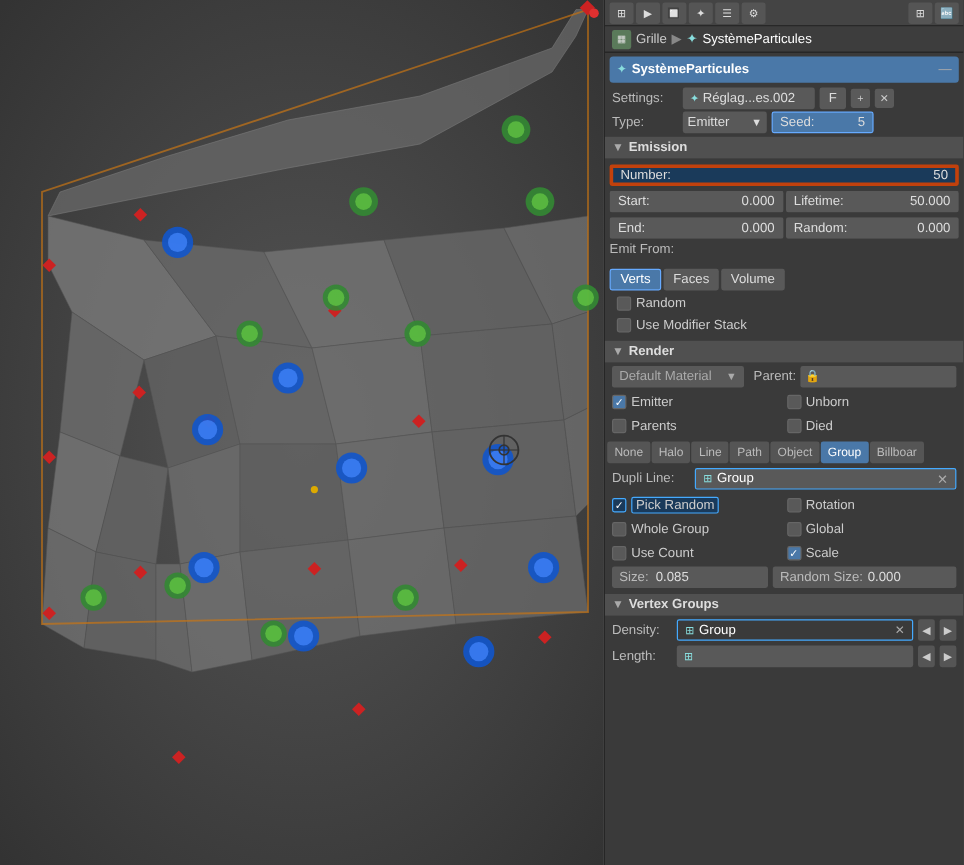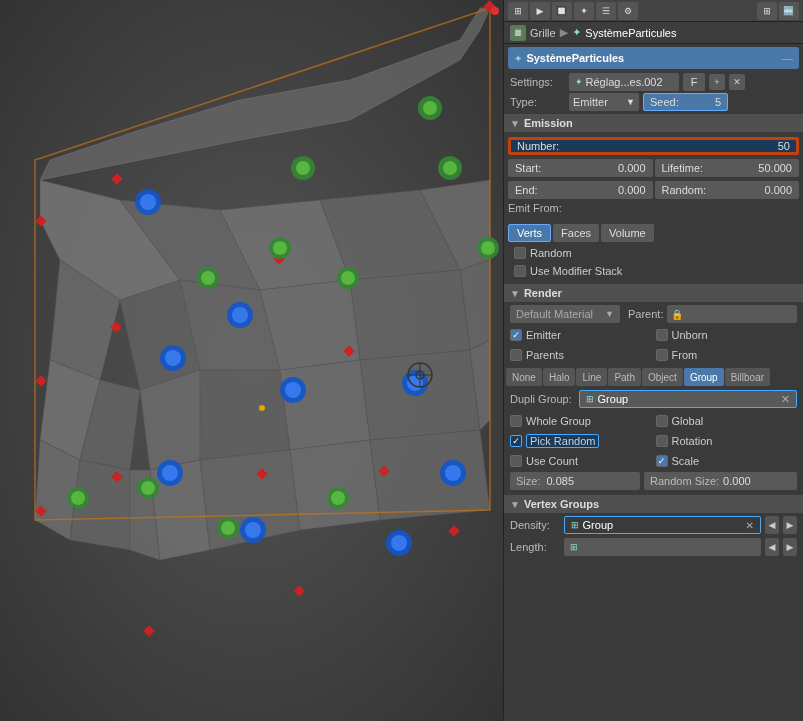--- a/index.html
+++ b/index.html
@@ -753,62 +753,62 @@
     </div>
   </div>
 
   <div class="two-col-row">
     <div class="col-half">
       <div class="checkbox"></div>
       <span class="check-label">Parents</span>
     </div>
     <div class="col-half">
       <div class="checkbox"></div>
-      <span class="check-label">From</span>
+      <span class="check-label">Died</span>
     </div>
   </div>
 
   <div class="tab-row">
     <div class="tab-btn">None</div>
     <div class="tab-btn">Halo</div>
     <div class="tab-btn">Line</div>
     <div class="tab-btn">Path</div>
     <div class="tab-btn">Object</div>
     <div class="tab-btn active">Group</div>
     <div class="tab-btn">Billboar</div>
   </div>
 
   <div class="dupli-row">
-    <span style="color:#bbb;font-size:11px;min-width:65px;">Dupli Group:</span>
+    <span style="color:#bbb;font-size:11px;min-width:65px;">Dupli Line:</span>
     <div class="dupli-field">
       <span class="dupli-icon">⊞</span>
       <span class="dupli-text">Group</span>
       <span class="dupli-x">✕</span>
     </div>
   </div>
 
   <div class="two-col-row">
     <div class="col-half">
+      <div class="checkbox checked pick-random-highlighted"></div>
+      <span class="check-label" style="border:1px solid #4af;padding:0 3px;border-radius:2px;background:#1a3a5a;">Pick Random</span>
+    </div>
+    <div class="col-half">
+      <div class="checkbox"></div>
+      <span class="check-label">Rotation</span>
+    </div>
+  </div>
+
+  <div class="two-col-row">
+    <div class="col-half">
       <div class="checkbox"></div>
       <span class="check-label">Whole Group</span>
     </div>
     <div class="col-half">
       <div class="checkbox"></div>
       <span class="check-label">Global</span>
-    </div>
-  </div>
-
-  <div class="two-col-row">
-    <div class="col-half">
-      <div class="checkbox checked pick-random-highlighted"></div>
-      <span class="check-label" style="border:1px solid #4af;padding:0 3px;border-radius:2px;background:#1a3a5a;">Pick Random</span>
-    </div>
-    <div class="col-half">
-      <div class="checkbox"></div>
-      <span class="check-label">Rotation</span>
     </div>
   </div>
 
   <div class="two-col-row">
     <div class="col-half">
       <div class="checkbox"></div>
       <span class="check-label">Use Count</span>
     </div>
     <div class="col-half">
       <div class="checkbox checked"></div>

